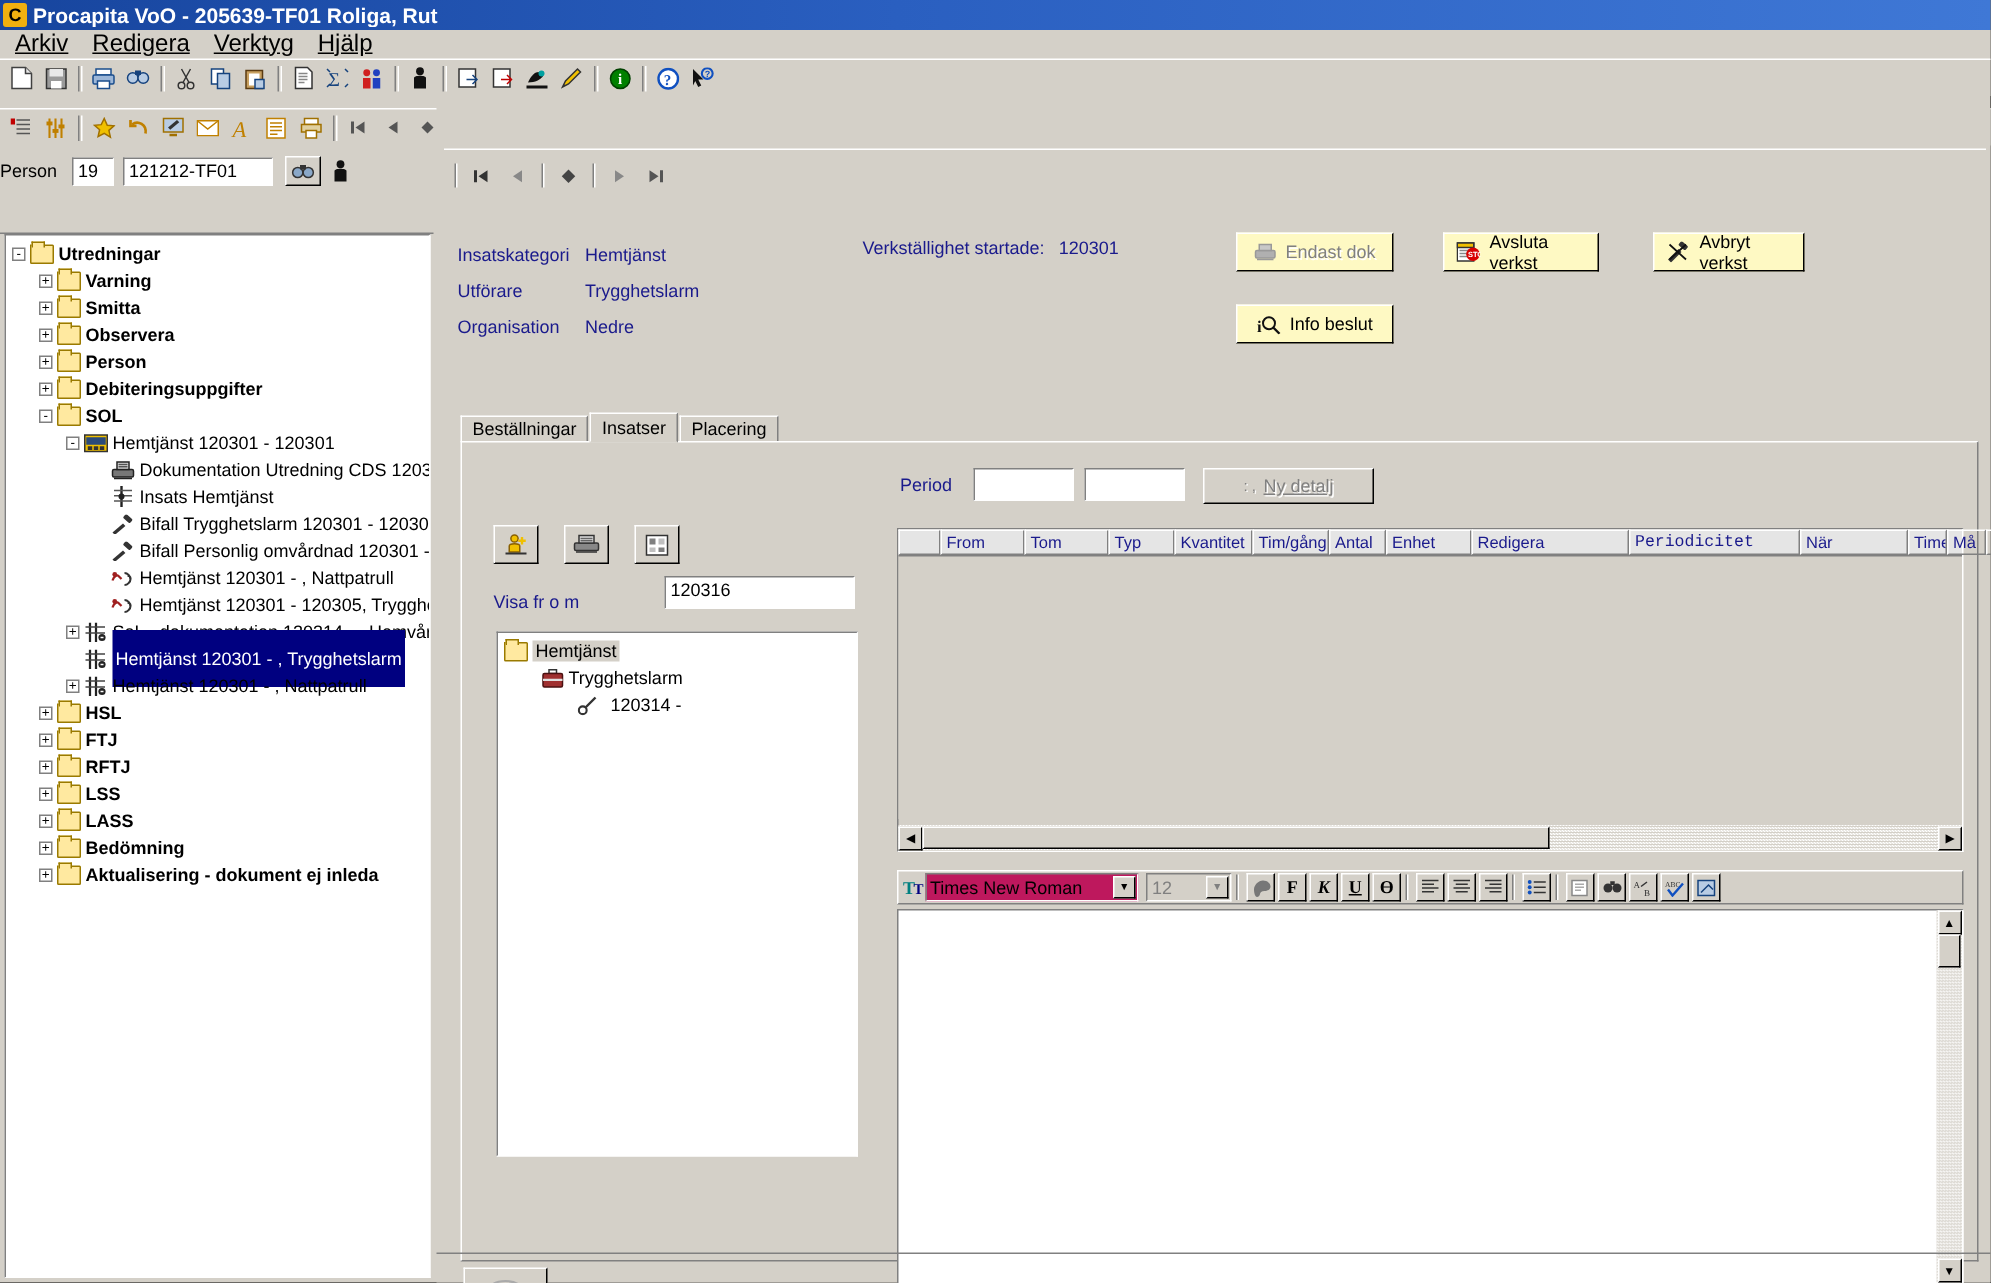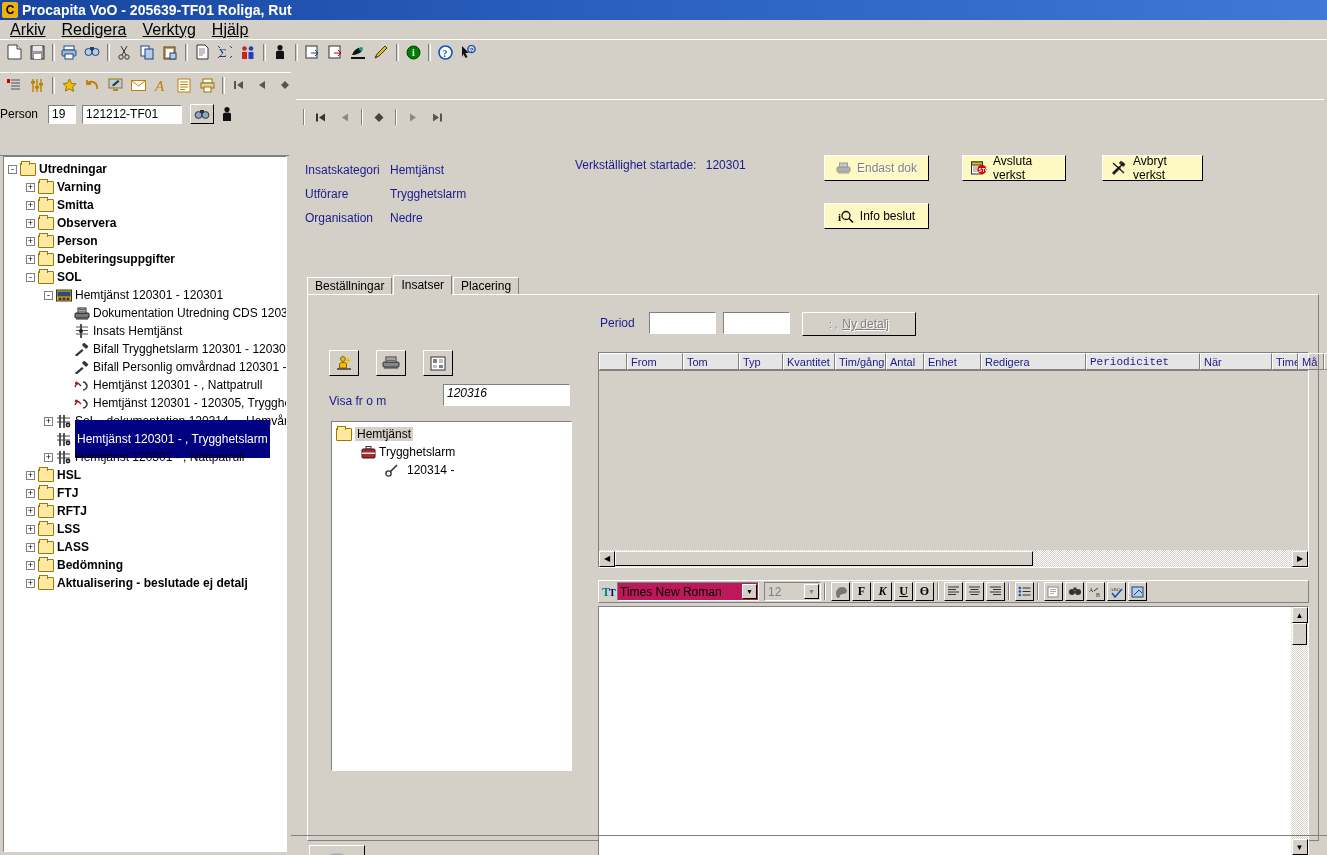--- a/index.html
+++ b/index.html
@@ -151,21 +151,21 @@
 
   
   .subtools { position:absolute; left:38px; top:278px; display:flex; gap:17px; }
   .sbtn {
     width:30px; height:26px; background:#d4d0c8;
     border:1px solid; border-color:#fff #000 #000 #fff;
     display:flex; align-items:center; justify-content:center; font-size:13px;
   }
   .visarow { position:absolute; left:38px; top:322px; width:245px; display:flex; align-items:center; }
   .visarow .lbl { color:#1a1a8c; font-size:12px; }
-  .visainput { position:absolute; left:152px; top:312px; width:127px; height:22px;font-style:italic; }
+  .visainput { position:absolute; left:152px; top:312px; width:127px; height:22px; }
   .subtree {
     position:absolute; left:40px; top:349px; width:241px; height:350px; background:#fff;
     border:1px solid; border-color:#808080 #fff #fff #808080; padding:3px 4px; overflow:hidden;
   }
 
   
   .periodrow { position:absolute; left:309px; top:240px; display:flex; align-items:center; }
   .periodrow .lbl { color:#1a1a8c; font-size:12px; margin-right:14px; }
   .pin { width:67px; height:22px; }
   .pin2 { width:67px; height:22px; margin-left:7px; }
@@ -673,21 +673,21 @@
           <span class="bold">LASS</span>
         </div>
         <div class="tnode" style="padding-left: 18px;">
           <span class="tbox">+</span>
           <span class="ficon folder"></span>
           <span class="bold">Bedömning</span>
         </div>
         <div class="tnode" style="padding-left: 18px;">
           <span class="tbox">+</span>
           <span class="ficon folder"></span>
-          <span class="bold">Aktualisering - beslutade ej detalj</span>
+          <span class="bold">Aktualisering - dokument ej inleda</span>
         </div>
       </div>
   </div>
 
   <div class="main">
 
     <div class="tabline"></div>
 
     <div class="navbar">
       <div class="navsep"></div>

